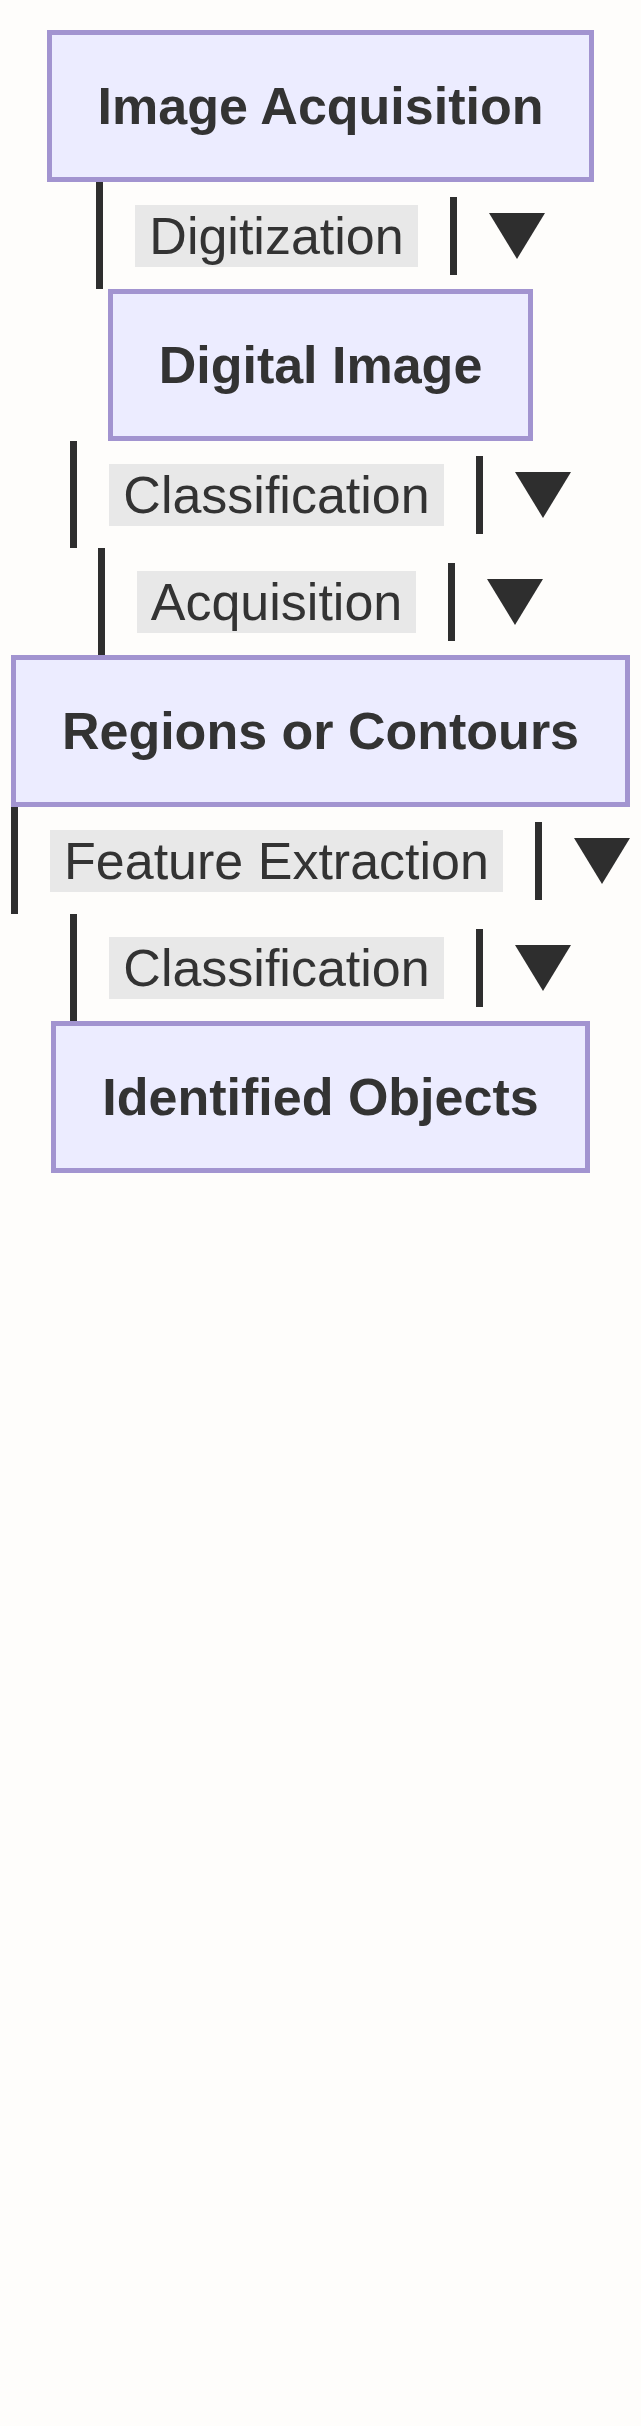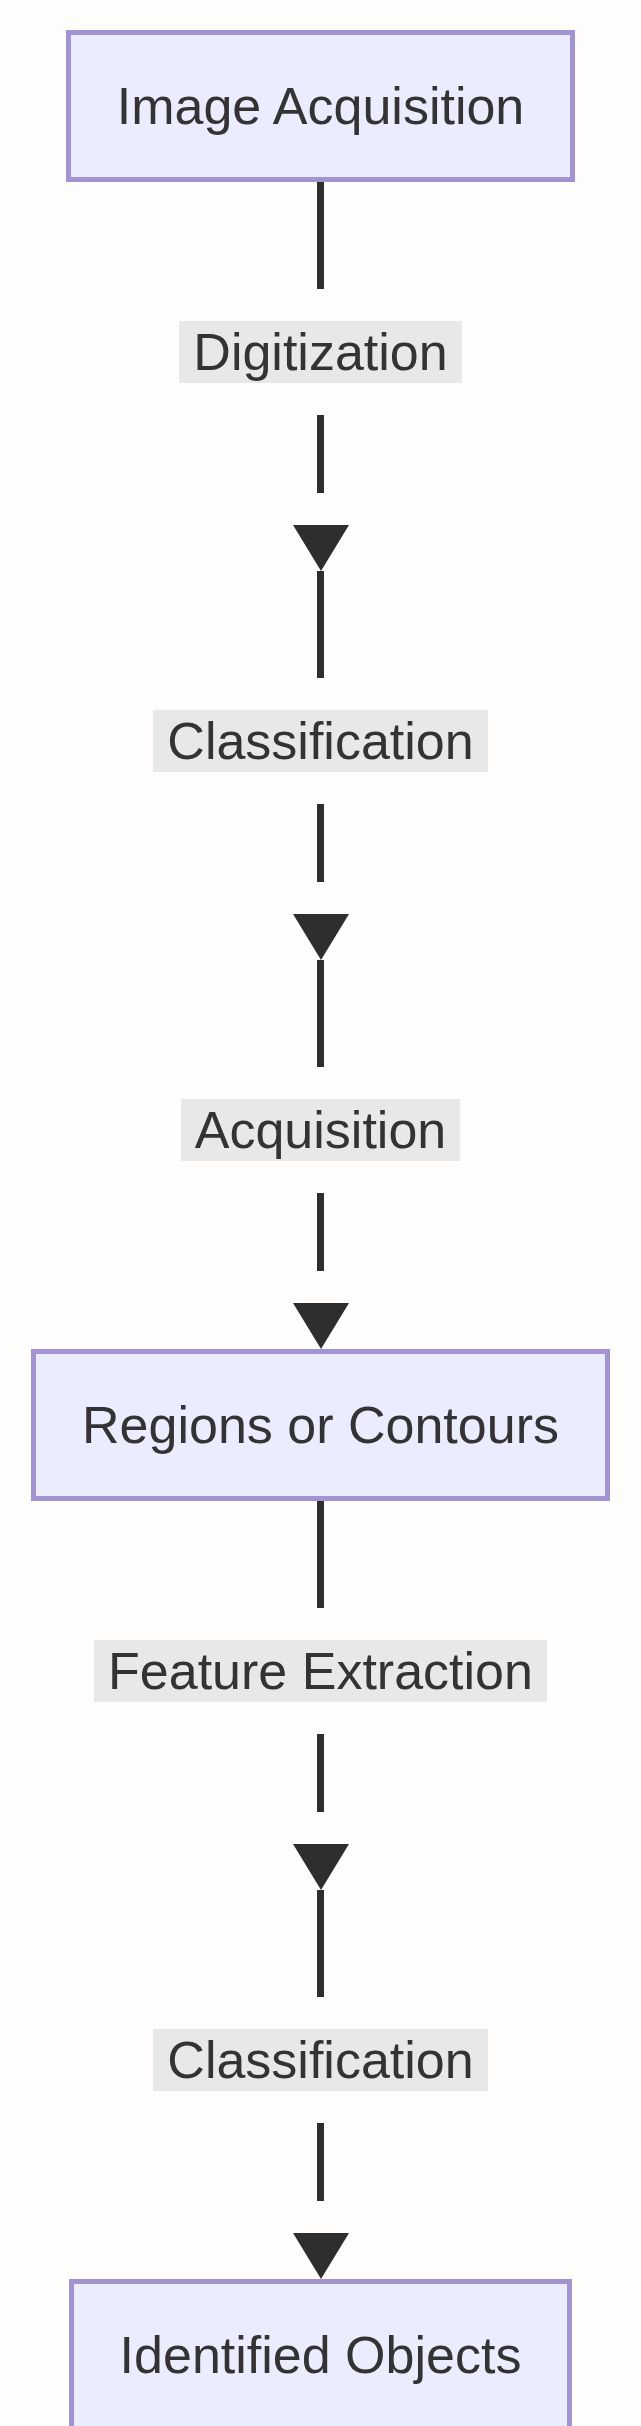--- a/index.html
+++ b/index.html
@@ -27,30 +27,31 @@
     box-sizing: border-box;
     height: 152px;
     min-width: 380px;
     padding: 0 46px;
     display: flex;
     align-items: center;
     justify-content: center;
     background: #ececff;
     border: 5px solid #a294d0;
     flex: 0 0 auto;
+    font-weight: bold;
   }
   .node-label {
     font-size: 52px;
     line-height: 1;
     color: #333333;
     white-space: nowrap;
   }
   .connector {
     display: flex;
-    flex-direction: column;
+    flex-direction: row;
     align-items: center;
     flex: 0 0 auto;
     gap: 32px;
   }
   .line {
     width: 7px;
     background: #2e2e2e;
     flex: 0 0 auto;
   }
   .line.seg1 { height: 107px; }
@@ -87,20 +88,23 @@
       <span class="node-label">Image Acquisition</span>
     </div>
 
     <div class="connector">
       <div class="line seg1"></div>
       <div class="edge-label">Digitization</div>
       <div class="line seg2"></div>
       <div class="arrowhead"></div>
     </div>
 
+    <div class="node">
+      <span class="node-label">Digital Image</span>
+    </div>
 
     <div class="connector">
       <div class="line seg1"></div>
       <div class="edge-label">Classification</div>
       <div class="line seg2"></div>
       <div class="arrowhead"></div>
     </div>
 
 
     <div class="connector">

